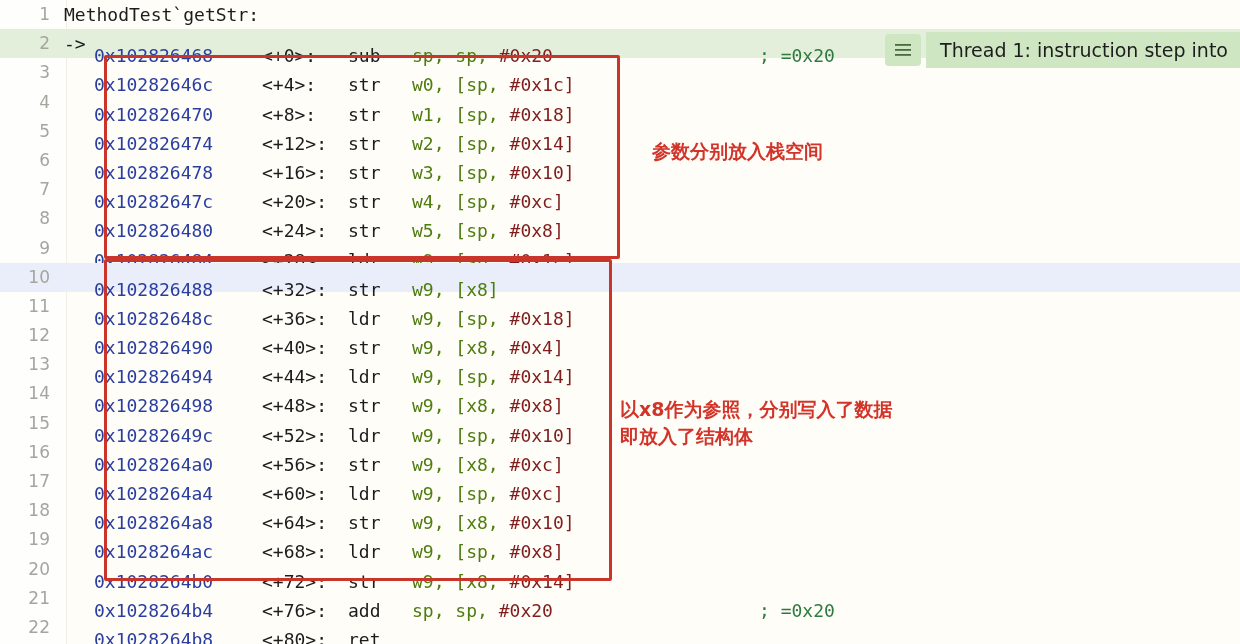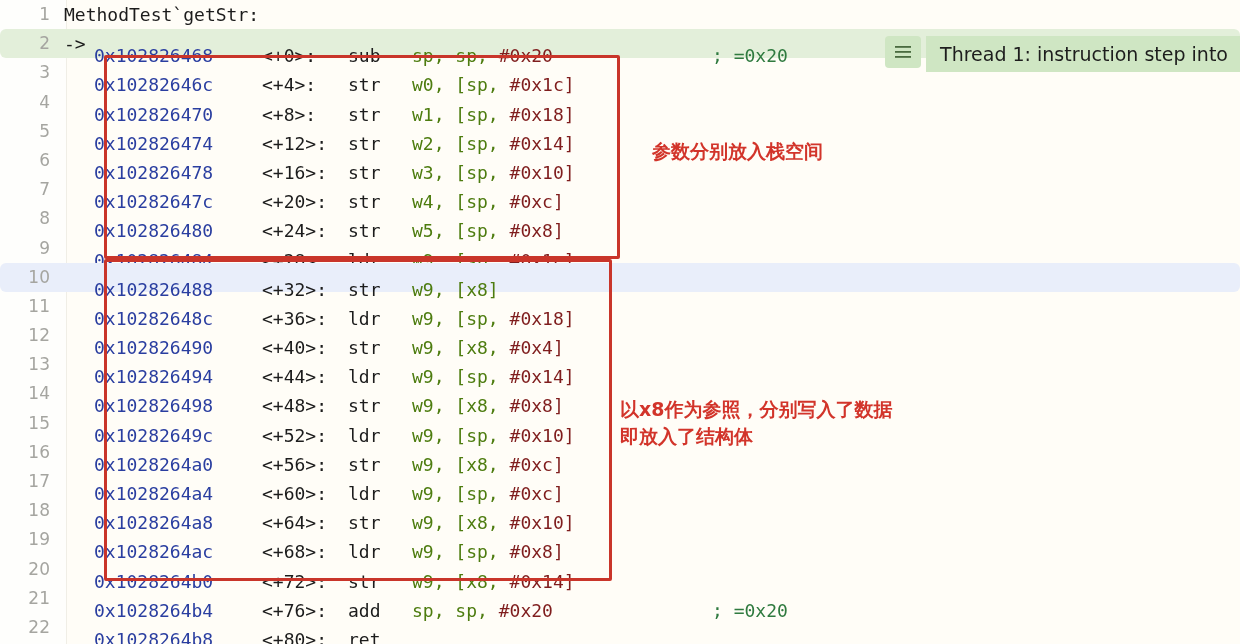--- a/index.html
+++ b/index.html
@@ -31,21 +31,20 @@
     z-index: 0;
   }
 
   
   .row {
     position: relative;
     height: 29.2px;
     line-height: 29.2px;
     white-space: nowrap;
     z-index: 1;
-    border-radius: 6px;
   }
   .row.current   { background: #e3efda; }
   .row.selected  { background: #e9eefa; }
 
   .lineno {
     display: inline-block;
     width: 50px;
     text-align: right;
     color: #a5a5a0;
     font-size: 17px;
@@ -73,21 +72,21 @@
   .offset { color: #1c1c1c; }
   .mnem   { color: #1c1c1c; margin-top: 12px; }
   .ops    { color: #4d7c0f; }
   .imm    { color: #7f1d1d; }
   .comment{ color: #2f7a3f; }
 
   .col-addr   { display:inline-block; width:168px; }
   .col-off    { display:inline-block; width:86px; }
   .col-mnem   { display:inline-block; width:64px; }
   .col-ops    { display:inline-block; width:300px; }
-  .col-cmt    { display:inline-block; }
+  .col-cmt    { display:inline-block;margin-left:47px; }
 
   
   .funcname {
     display: inline-block;
     vertical-align: top;
     font-size: 18px;
     color: #1c1c1c;
     padding-left: 14px;
   }
 
@@ -117,23 +116,22 @@
   #annotation-params { left: 640px; top: 138px; margin-left: 12px; }
   #annotation-struct { left: 620px; top: 396px; }
 
   
   #thread-badge {
     position: absolute;
     right: 0;
     top: 24px;
     height: 52px;
     display: flex;
-    align-items: flex-start;
+    align-items: center;
     z-index: 5;
-    margin-top: 12px;
   }
   .badge-icon-box {
     width: 36px;
     height: 32px;
     background: #cfe6c3;
     border-radius: 4px;
     display: flex;
     align-items: center;
     justify-content: center;
     margin-right: 5px;

